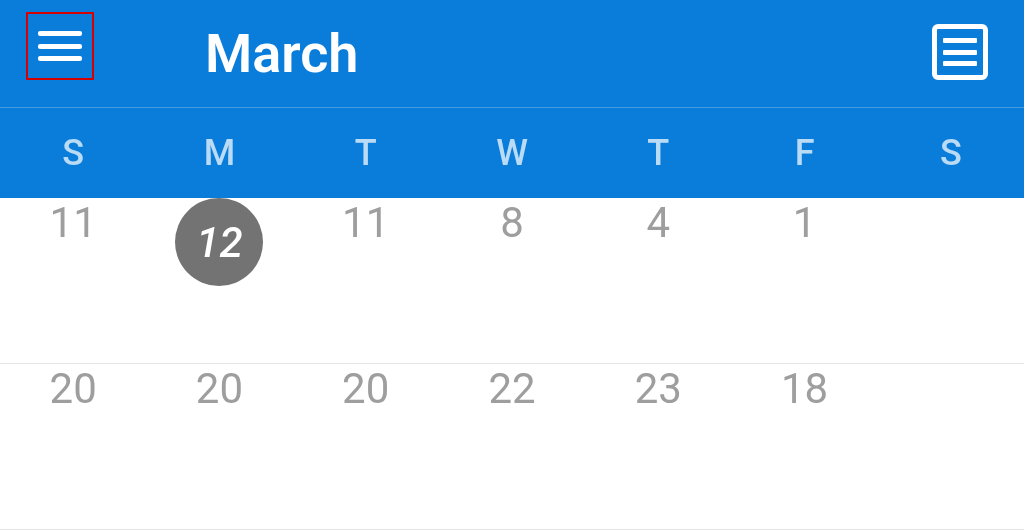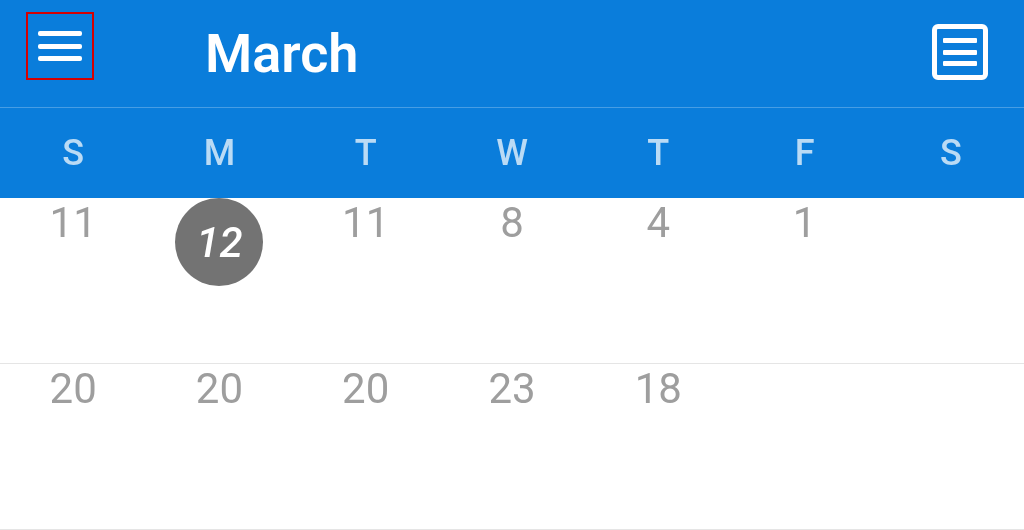--- a/index.html
+++ b/index.html
@@ -172,18 +172,21 @@
   <div class="day-cell">
       <span class="day-num">20</span>
     </div>
   <div class="day-cell">
       <span class="day-num">20</span>
     </div>
   <div class="day-cell">
       <span class="day-num">20</span>
     </div>
   <div class="day-cell">
+      <span class="day-num">22</span>
+    </div>
+  <div class="day-cell">
       <span class="day-num">23</span>
     </div>
   <div class="day-cell">
       <span class="day-num">18</span>
     </div>
 </div>
 
 </body></html>

